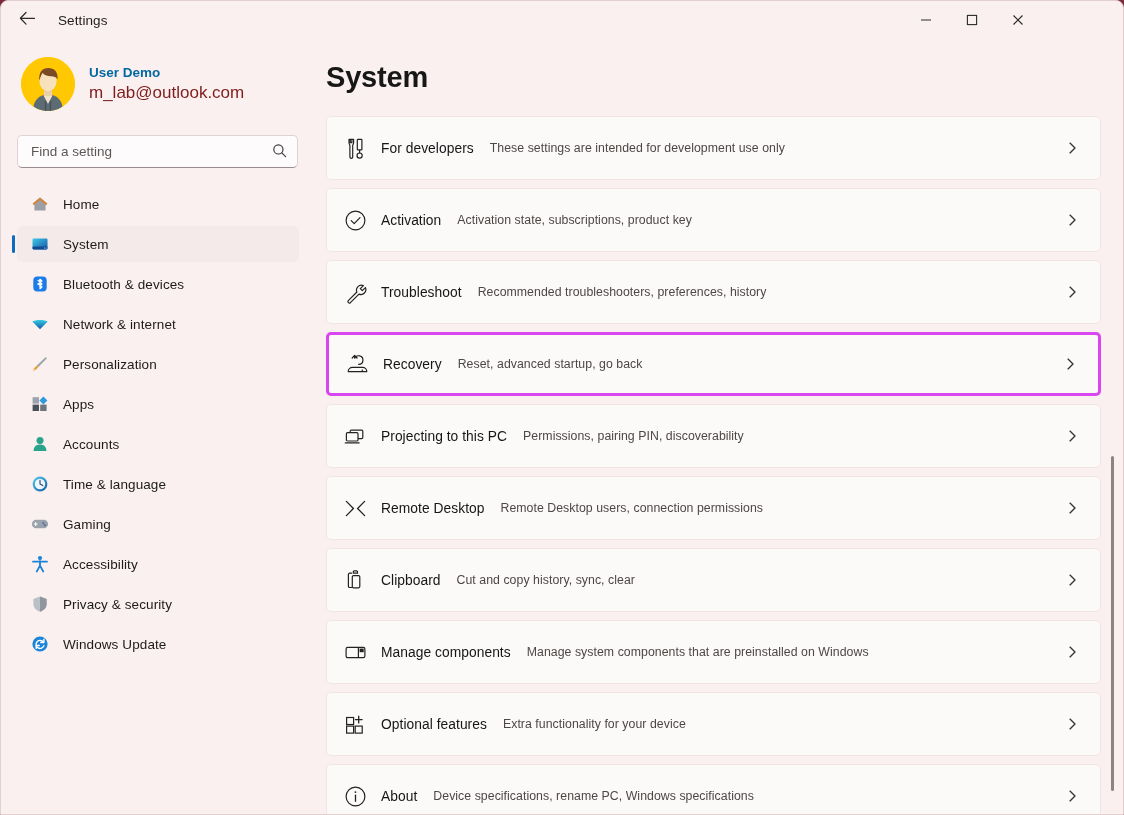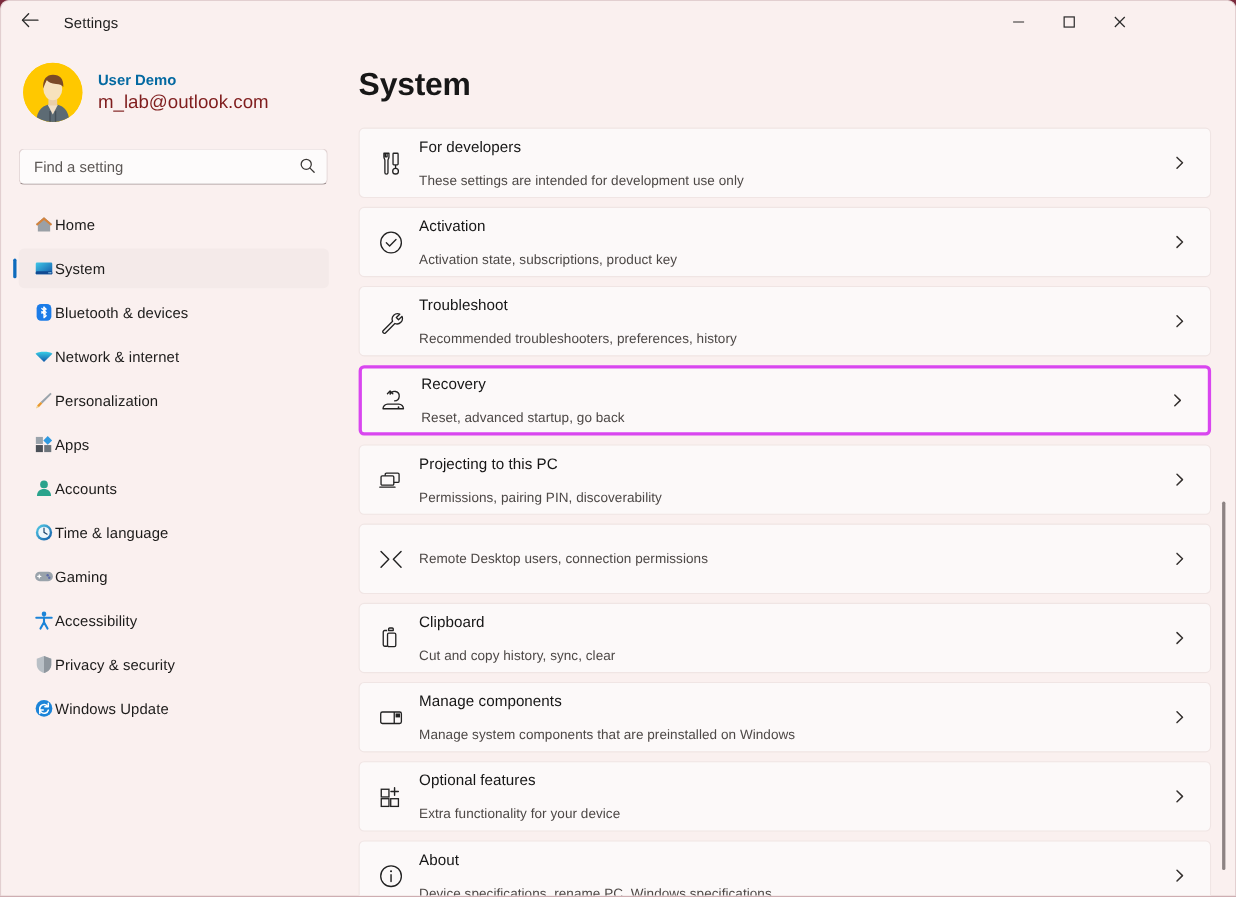--- a/index.html
+++ b/index.html
@@ -70,21 +70,21 @@
   #search-input {
     flex:1; border:none; outline:none; background:transparent;
     font-family:Liberation Sans, sans-serif; font-size:13.5px; color:#2c2a29;
   }
   #search-input::placeholder { color:#5c5755; }
 
   #nav { margin-top:18px; padding:0 8px 0 8px; }
   .nav-item {
     position:relative;
     height:36px; margin:0 8px 4px 8px;
-    display:flex; align-items:center; gap:1px;
+    display:flex; align-items:center; gap:14px;
     padding-left:14px;
     border-radius:5px;
     cursor:pointer;
   }
   .nav-item.selected { background:#f4eae9; }
   .nav-item.selected::before {
     content:""; position:absolute; left:-5px; top:9px;
     width:3px; height:18px; background:#0f6cbd; border-radius:2px;
   }
   .nav-ico {
@@ -115,21 +115,21 @@
     cursor:pointer;
   }
   .card.highlighted {
     border:3px solid #d946ef;
     border-radius:5px;
   }
   .card-ico {
     width:24px; height:24px; margin-left:16px; flex:0 0 auto;
     display:flex; align-items:center; justify-content:center;
   }
-  .card-text { margin-left:14px; display:flex; flex-direction:column; gap:16px; }
+  .card-text { margin-left:14px; display:flex; flex-direction:row; gap:16px; }
   .card-title { font-size:13.8px; color:#161616; letter-spacing:.05px; }
   .card-sub { font-size:12.3px; color:#4d4846; letter-spacing:.05px; }
   .card-chevron {
     position:absolute; right:21px; top:50%; transform:translateY(-50%);
     display:flex; align-items:center; justify-content:center;
   }
 
   
   #scrollbar {
     position:absolute; right:6px; top:38px; width:8px; height:777px;
@@ -464,20 +464,21 @@
       </div>
 
       <div class="card">
         <span class="card-ico">
           <svg width="23" height="23" viewBox="0 0 23 23">
             <path d="M2.4 4.4 L9.4 11.5 L2.4 18.6" fill="none" stroke="#222" stroke-width="1.3" stroke-linecap="round" stroke-linejoin="round"></path>
             <path d="M20.6 4.4 L13.6 11.5 L20.6 18.6" fill="none" stroke="#222" stroke-width="1.3" stroke-linecap="round" stroke-linejoin="round"></path>
           </svg>
         </span>
         <div class="card-text">
+          <div class="card-title">Remote Desktop</div>
           <div class="card-sub">Remote Desktop users, connection permissions</div>
         </div>
         <span class="card-chevron">
           <svg width="13" height="13" viewBox="0 0 13 13">
               <path d="M4 1.6 L9 6.5 L4 11.4" fill="none" stroke="#35312f" stroke-width="1.35" stroke-linecap="round" stroke-linejoin="round"></path>
             </svg>
         </span>
       </div>
 
       <div class="card">

